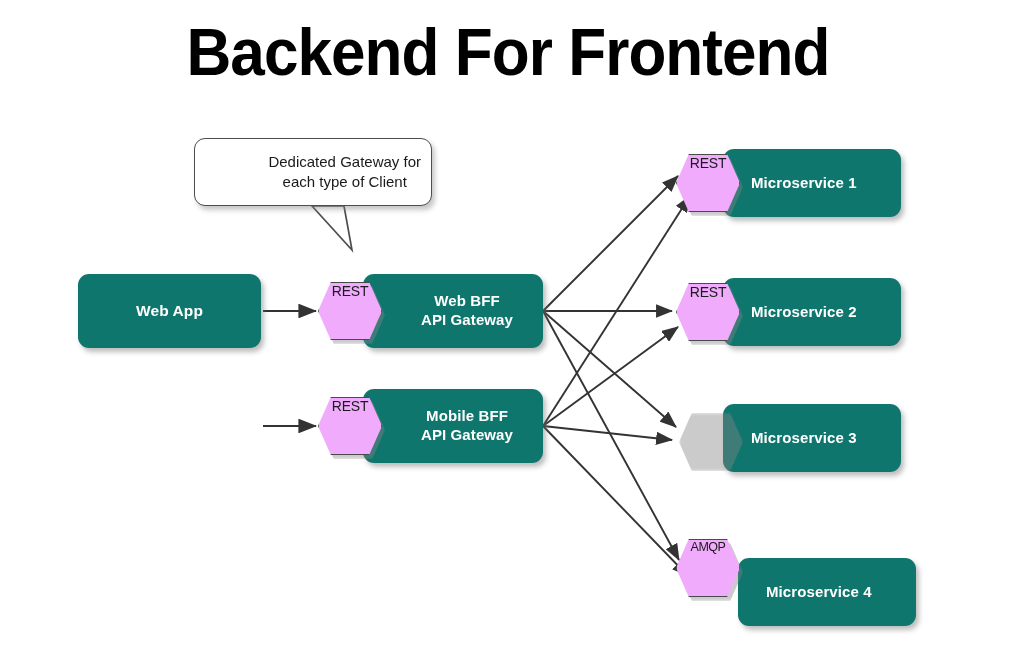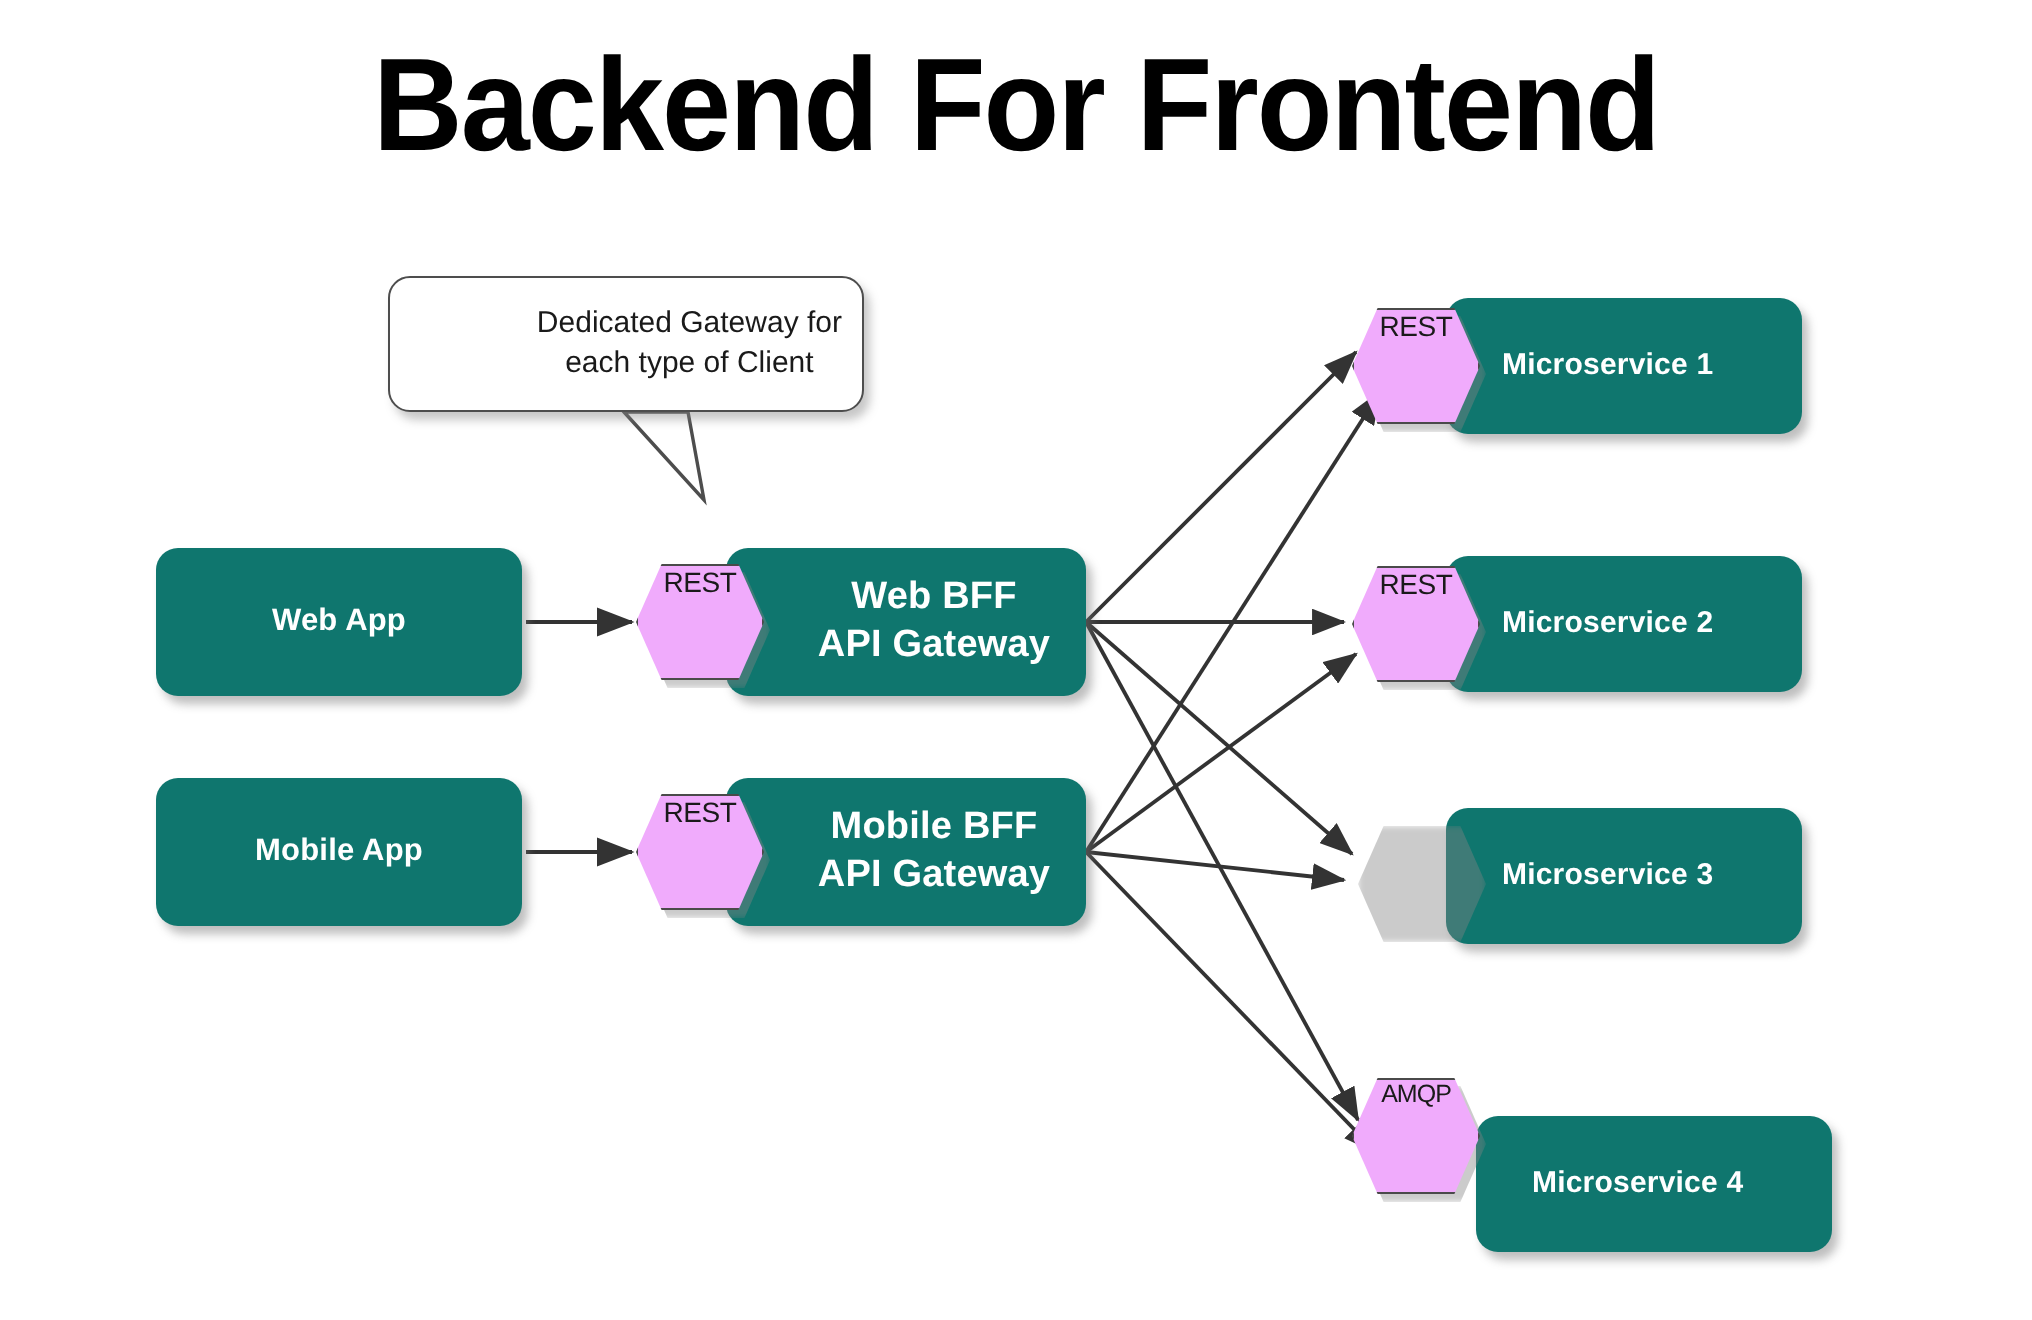--- a/index.html
+++ b/index.html
@@ -60,21 +60,21 @@
     font-weight: bold;
     display: flex;
     align-items: center;
     box-sizing: border-box;
   }
   .node.centered {
     justify-content: center;
     text-align: center;
   }
   .node .node-label {
-    font-size: 19px;
+    font-size: 15px;
     line-height: 1.25;
     letter-spacing: 0.1px;
   }
 
   
   .client-box { width: 183px; height: 74px; }
   .client-box .node-label { font-size: 15.5px; }
 
   
   .bff-box {
@@ -202,23 +202,20 @@
     <div class="callout-text">
       <span>Dedicated Gateway for</span><br>
       <span>each type of Client</span>
     </div>
   </div>
 
   <div class="node client-box centered" style="left:78px; top:274px;">
     <span class="node-label">Web App</span>
   </div>
 
-  <div class="node client-box centered" style="left:78px; top:389px;">
-    <span class="node-label">Mobile App</span>
-  </div>
 
   <div class="node bff-box" style="left:363px; top:274px;">
     <span class="node-label">
       <span>Web BFF</span><br>
       <span>API Gateway</span>
     </span>
   </div>
 
   <div class="node bff-box" style="left:363px; top:389px;">
     <span class="node-label">

